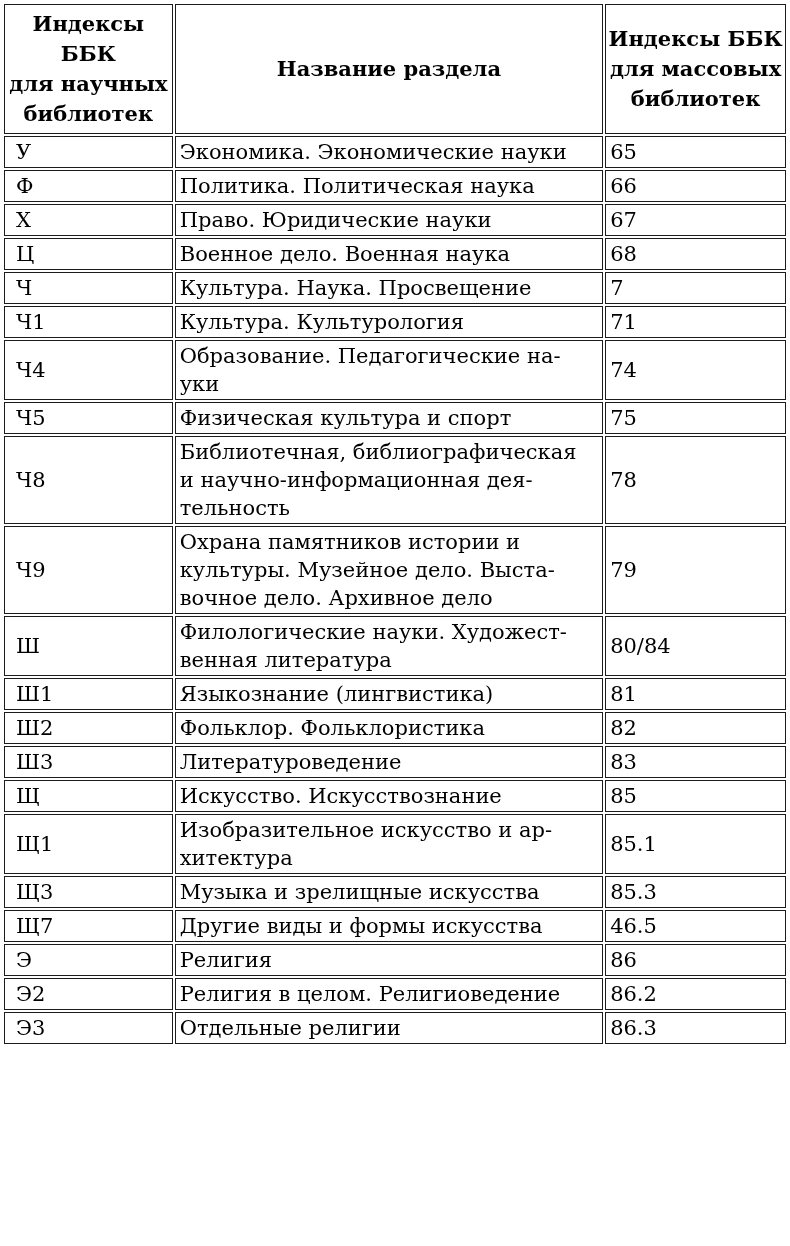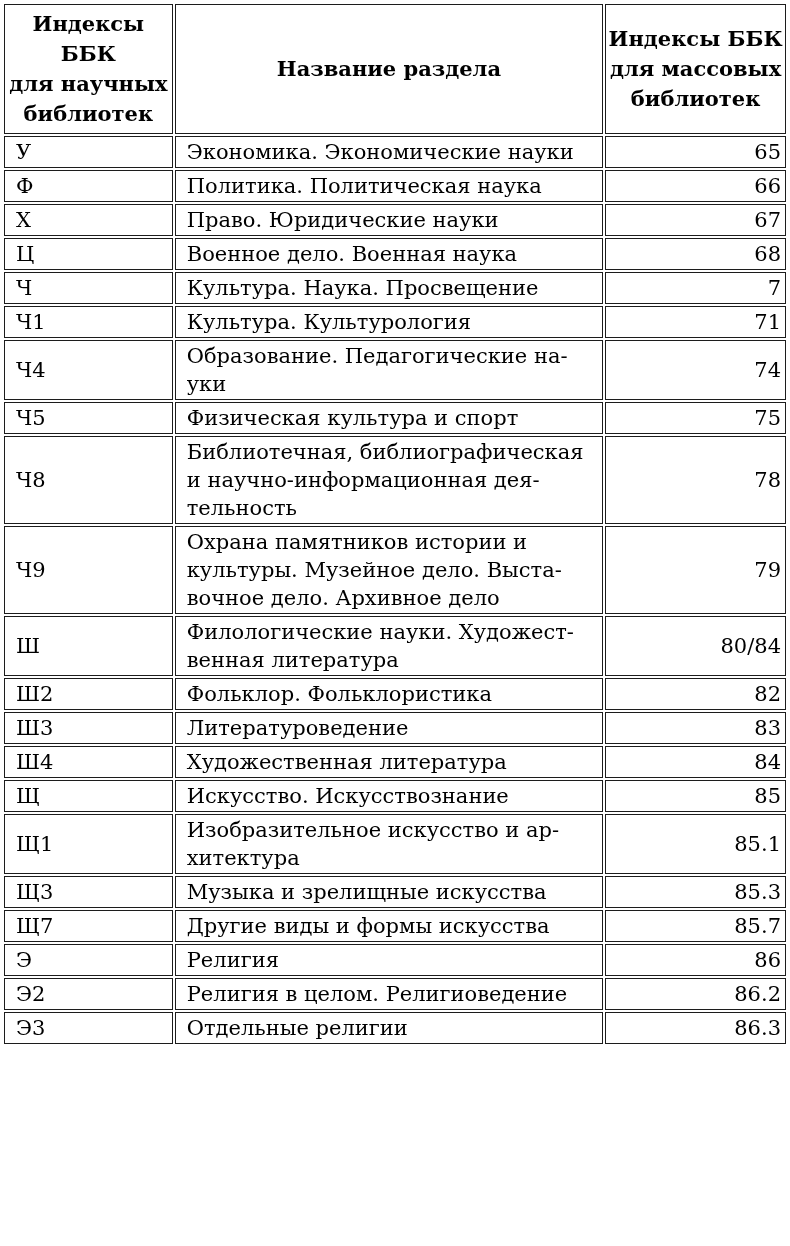--- a/index.html
+++ b/index.html
@@ -36,22 +36,22 @@
     line-height: 30px;
     text-align: center;
     padding: 4px 2px;
   }
   tbody td {
     font-size: 21px;
     line-height: 28px;
     padding: 1px 4px;
   }
   td.cell-sci  { text-align: left; padding-left: 11px; }
-  td.cell-name { text-align: left; padding-left: 11px; }
-  td.cell-mass { text-align: right; }
+  td.cell-name { text-align: left; padding-left: 4px; }
+  td.cell-mass { text-align: left; }
 </style>
 </head>
 <body>
 
 <table class="bbk">
   <colgroup>
     <col class="c-sci">
     <col class="c-name">
     <col class="c-mass">
   </colgroup>
@@ -136,38 +136,38 @@
   </tr>
 
   <tr>
     <td class="cell-sci">Ш</td>
     <td class="cell-name">Филологические науки. Художест-
 венная литература</td>
     <td class="cell-mass">80/84</td>
   </tr>
 
 
+  <tr>
+    <td class="cell-sci">Ш1</td>
+    <td class="cell-name">Языкознание (лингвистика)</td>
+    <td class="cell-mass">81</td>
+  </tr>
 
   <tr>
     <td class="cell-sci">Ш2</td>
     <td class="cell-name">Фольклор. Фольклористика</td>
     <td class="cell-mass">82</td>
   </tr>
 
   <tr>
     <td class="cell-sci">Ш3</td>
     <td class="cell-name">Литературоведение</td>
     <td class="cell-mass">83</td>
   </tr>
 
-  <tr>
-    <td class="cell-sci">Ш4</td>
-    <td class="cell-name">Художественная литература</td>
-    <td class="cell-mass">84</td>
-  </tr>
 
   <tr>
     <td class="cell-sci">Щ</td>
     <td class="cell-name">Искусство. Искусствознание</td>
     <td class="cell-mass">85</td>
   </tr>
 
 
   <tr>
     <td class="cell-sci">Щ1</td>
@@ -178,21 +178,21 @@
 
   <tr>
     <td class="cell-sci">Щ3</td>
     <td class="cell-name">Музыка и зрелищные искусства</td>
     <td class="cell-mass">85.3</td>
   </tr>
 
   <tr>
     <td class="cell-sci">Щ7</td>
     <td class="cell-name">Другие виды и формы искусства</td>
-    <td class="cell-mass">85.7</td>
+    <td class="cell-mass">46.5</td>
   </tr>
 
   <tr>
     <td class="cell-sci">Э</td>
     <td class="cell-name">Религия</td>
     <td class="cell-mass">86</td>
   </tr>
 
   <tr>
     <td class="cell-sci">Э2</td>

